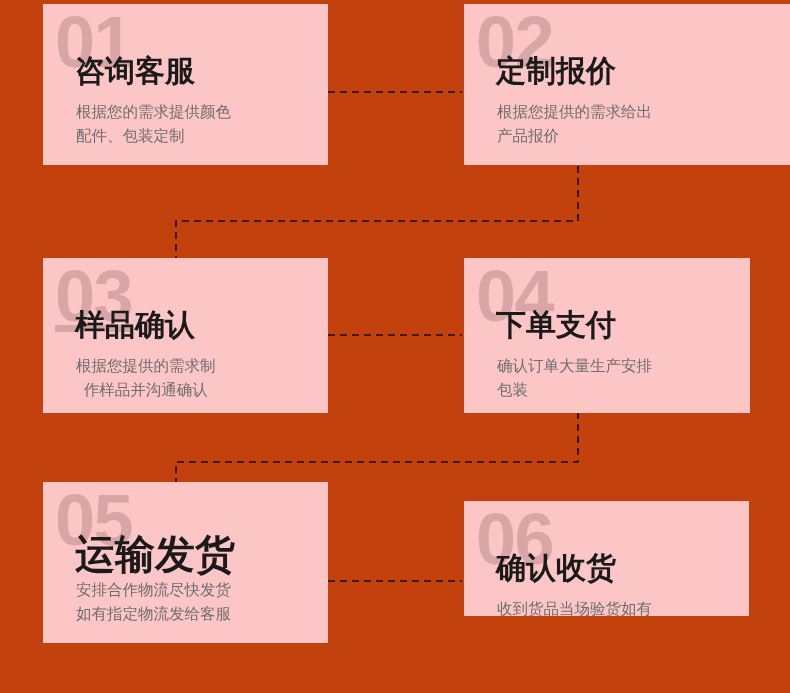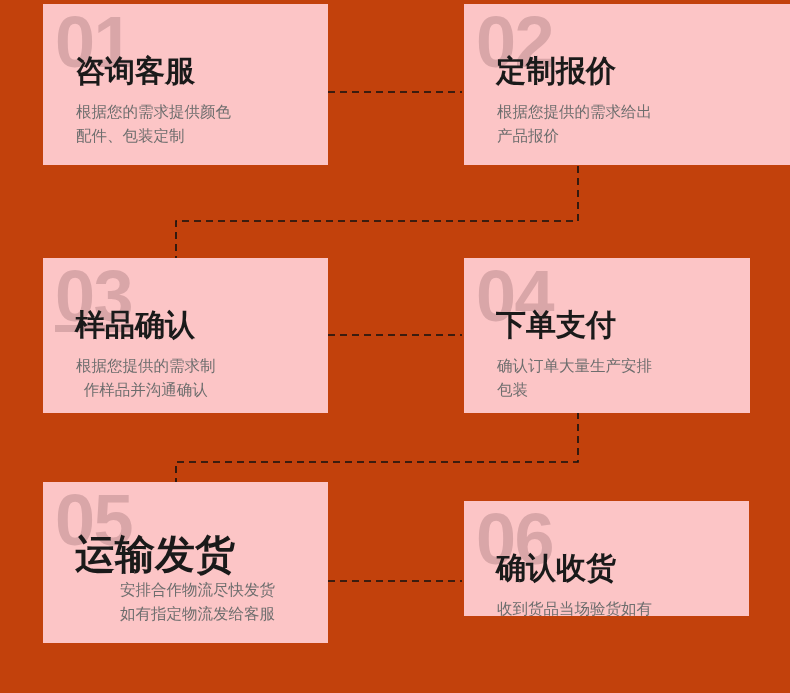--- a/index.html
+++ b/index.html
@@ -89,21 +89,21 @@
   <div class="card" style="left: 464px; top: 258px; width: 286px; height: 155px; background: rgb(252, 197, 198);">
     <div class="card-num" style="color: rgb(217, 166, 168); left: 12px; top: 2px; font-size: 72px;">04</div>
     <div class="card-title" style="color: rgb(26, 26, 26); left: 32px; top: 52px; font-size: 30px;">下单支付</div>
     <div class="card-desc" style="color: rgb(110, 110, 110); left: 33px; top: 96px; font-size: 15.5px; line-height: 24px;">确认订单大量生产安排
 包装</div>
   </div>
 
   <div class="card" style="left: 43px; top: 482px; width: 285px; height: 161px; background: rgb(252, 197, 198);">
     <div class="card-num" style="color: rgb(217, 166, 168); left: 12px; top: 2px; font-size: 72px;">05</div>
     <div class="card-title" style="color: rgb(26, 26, 26); left: 32px; top: 52px; font-size: 40px;">运输发货</div>
-    <div class="card-desc" style="color: rgb(110, 110, 110); left: 33px; top: 96px; font-size: 15.5px; line-height: 24px; margin-left: 44px;">安排合作物流尽快发货
+    <div class="card-desc" style="color: rgb(110, 110, 110); left: 33px; top: 96px; font-size: 15.5px; line-height: 24px;">安排合作物流尽快发货
 如有指定物流发给客服</div>
   </div>
 
   <div class="card" style="left: 464px; top: 501px; width: 285px; height: 115px; background: rgb(252, 197, 198);">
     <div class="card-num" style="color: rgb(217, 166, 168); left: 12px; top: 2px; font-size: 72px;">06</div>
     <div class="card-title" style="color: rgb(26, 26, 26); left: 32px; top: 52px; font-size: 30px;">确认收货</div>
     <div class="card-desc" style="color: rgb(110, 110, 110); left: 33px; top: 96px; font-size: 15.5px; line-height: 24px;">收到货品当场验货如有
 问题及时与我们联系</div>
   </div>
 

